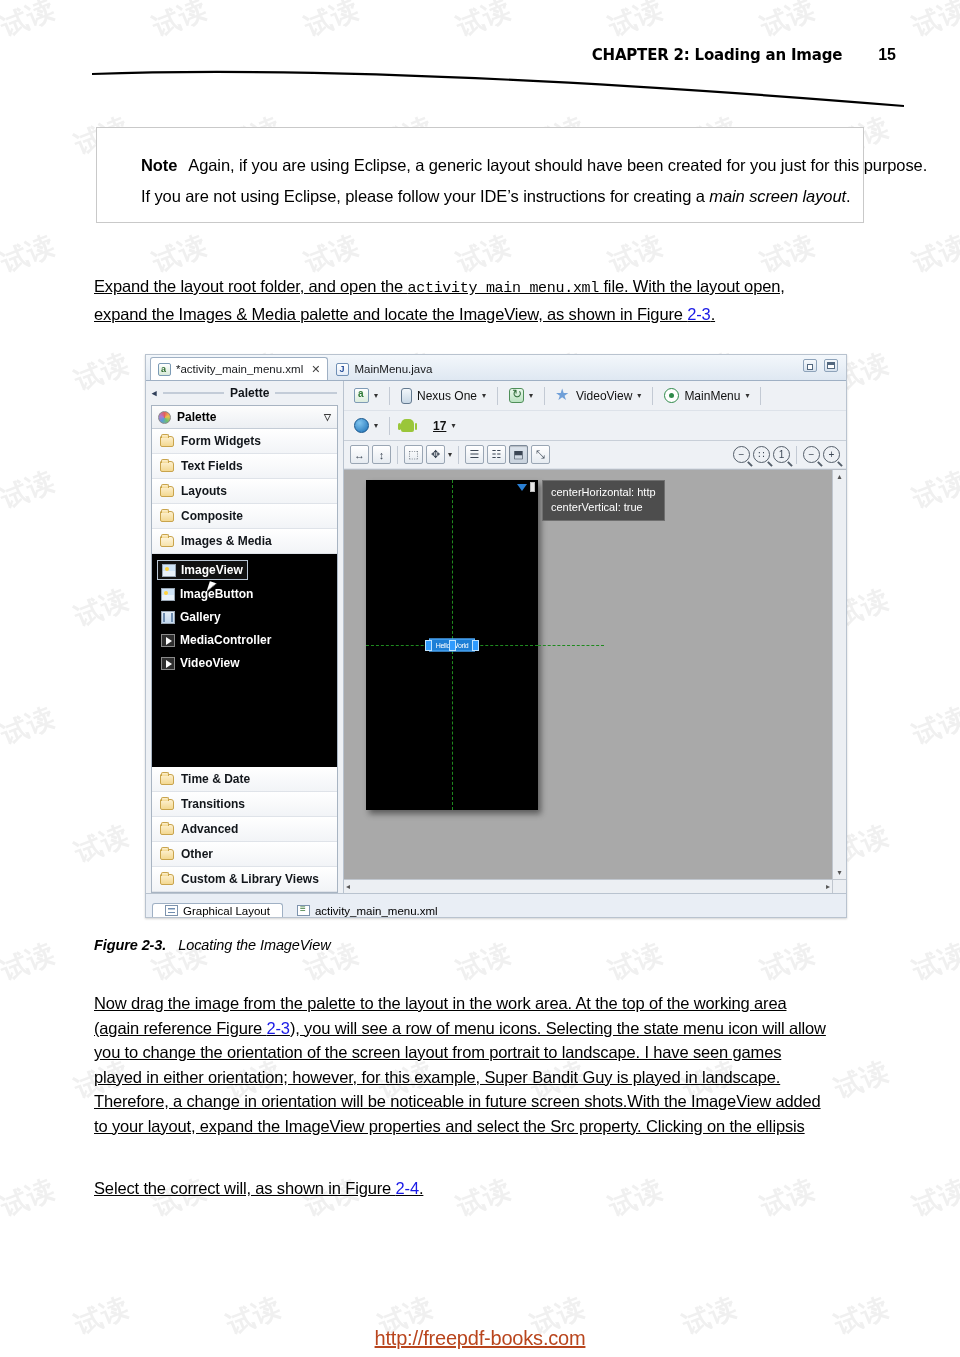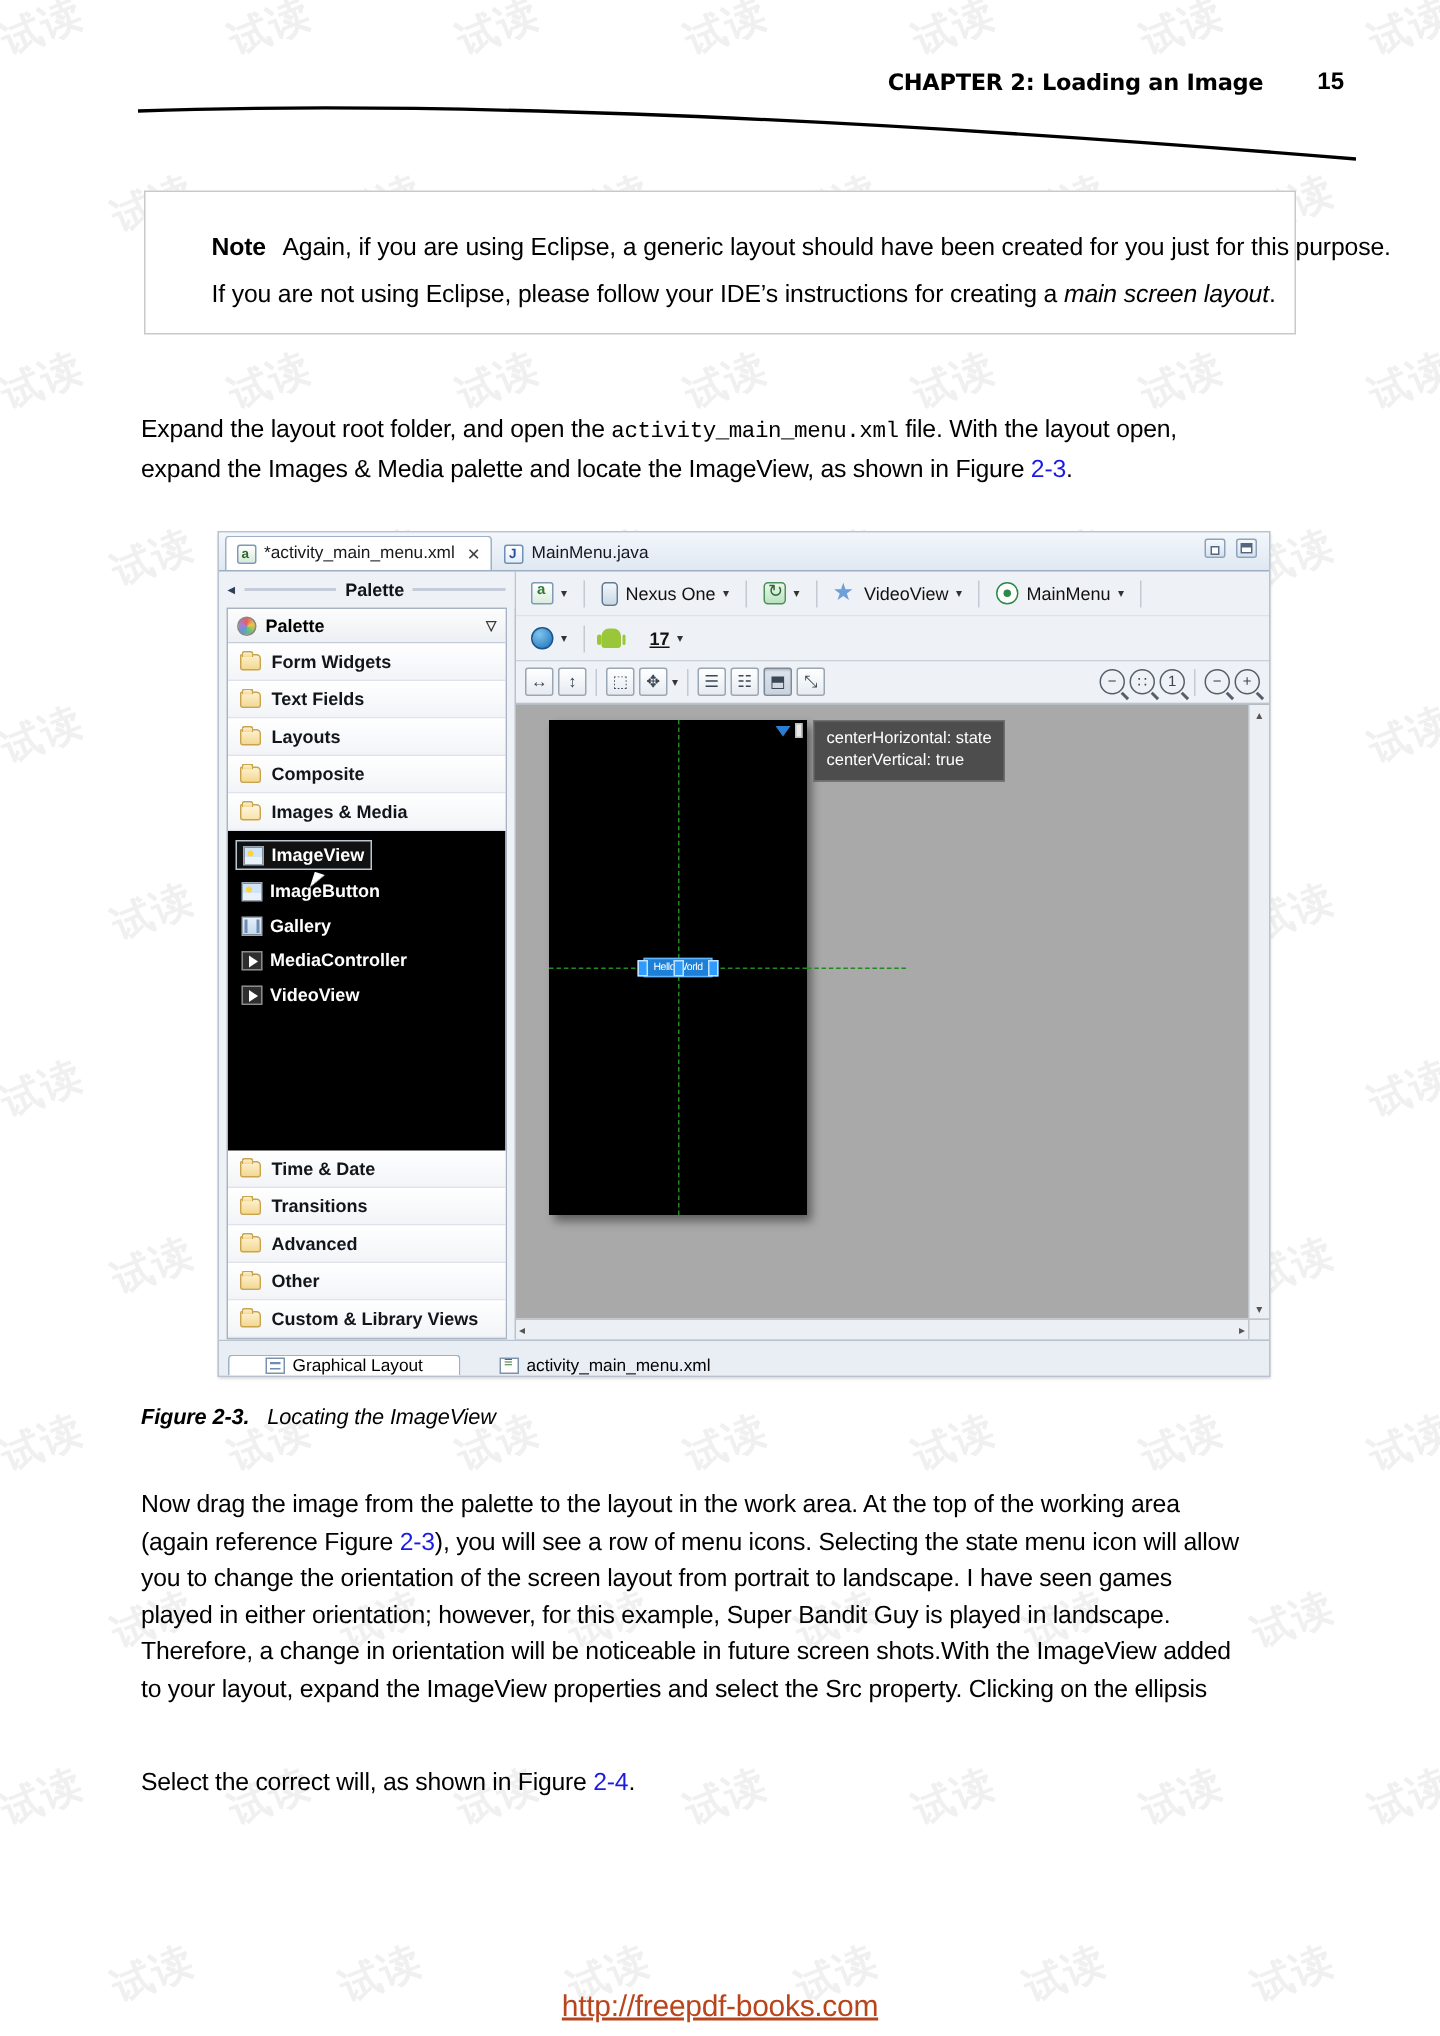--- a/index.html
+++ b/index.html
@@ -88,21 +88,21 @@
 
   
   .para {
     position: absolute;
     left: 94px;
     width: 790px;
     font-size: 16.5px;
     line-height: 24.5px;
     letter-spacing: -0.15px;
   }
-  .para p { margin: 0; white-space: nowrap; }
+  .para p { margin: 0; white-space: nowrap; text-decoration: underline; }
   .mono {
     font-family: "Liberation Mono", monospace;
     font-size: 15px;
     letter-spacing: -0.3px;
   }
   .xref { color: #1a1ae6; }
 
   #para-intro { top: 274px; }
   #para-drag  { top: 991px; }
   #para-select{ top: 1176px; }
@@ -509,21 +509,21 @@
     height: 24px;
     background: #e9eef5;
     border-top: 1px solid #b9c3cf;
     display: flex;
     align-items: flex-end;
     padding-left: 6px;
     gap: 1px;
   }
   .btab {
     display: flex; align-items: center; gap: 5px;
-    height: 14px; padding: 0 24px;
+    height: 14px; padding: 0 12px;
     font-size: 11.5px;
     border: 1px solid transparent; border-bottom: none;
     white-space: nowrap;
   }
   .btab.active { background: #ffffff; border-color: #9fb0c4; border-radius: 3px 3px 0 0; }
   .bico {
     width: 13px; height: 11px; flex: none;
     border: 1px solid #7d93ad; background: #ffffff; position: relative;
   }
   .bico.grid::after {
@@ -861,21 +861,21 @@
             <div class="selwidget">
               <span>Hello World</span>
               <span class="handle l"></span>
               <span class="handle c"></span>
               <span class="handle r"></span>
             </div>
             <div class="guide-h2"></div>
           </div>
 
           <div class="tooltip">
-            <div>centerHorizontal: state</div>
+            <div>centerHorizontal: http</div>
             <div>centerVertical: true</div>
           </div>
 
           <div class="vscroll">
             <span>▴</span>
             <span>▾</span>
           </div>
           <div class="hscroll">
             <span>◂</span>
             <span>▸</span>

